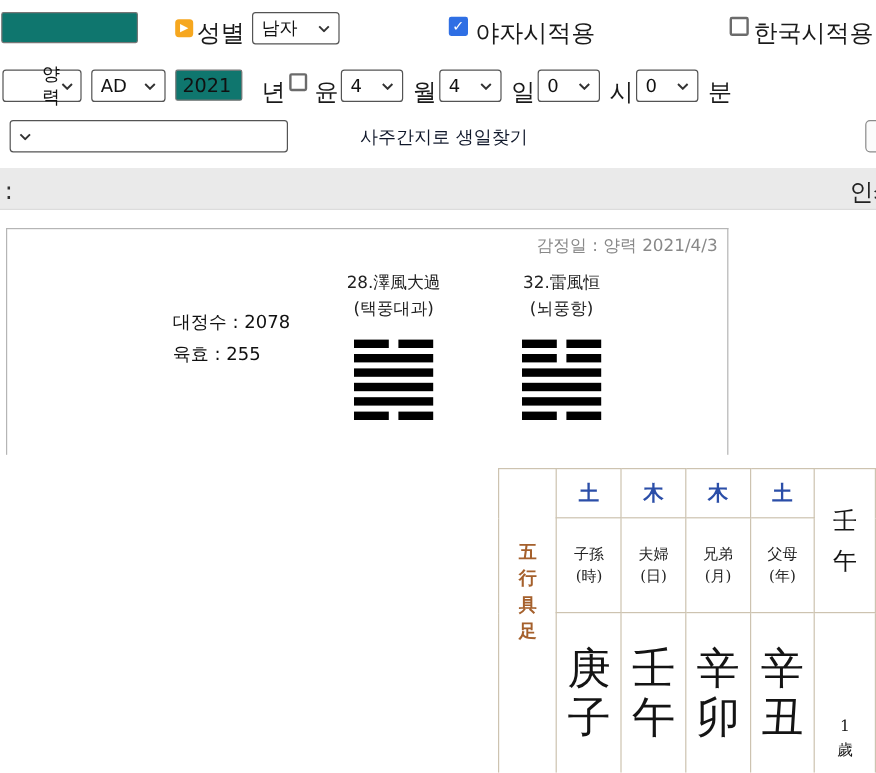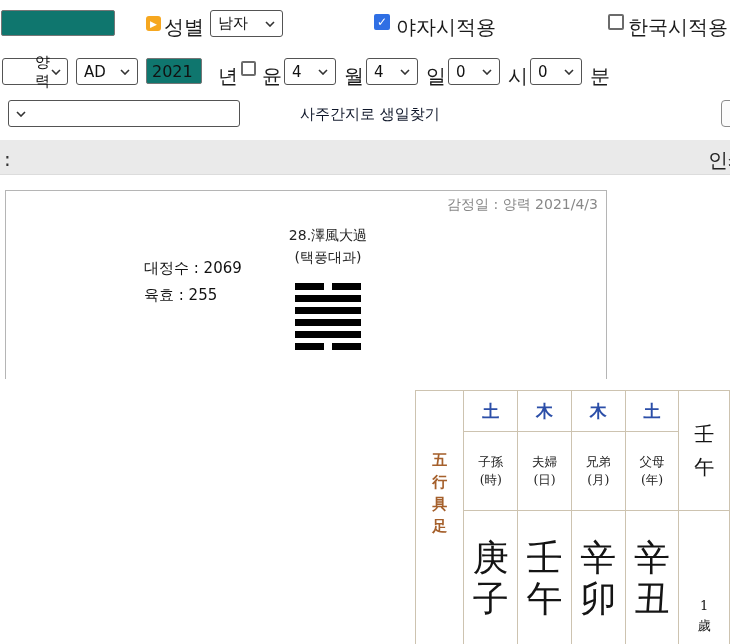--- a/index.html
+++ b/index.html
@@ -145,21 +145,21 @@
   <div class="link-blue" style="left:300px;top:105px;">사주간지로 생일찾기</div>
   <div class="cutoff-btn" style="left:721px;top:100px;"></div>
 
   <div class="toolbar">
     <div class="lbl" style="left:4px;top:7px;color:#333;">:</div>
     <div class="lbl" style="left:708px;top:7px;color:#222;">인쇄</div>
   </div>
 
   <div class="panel">
     <div class="assess">감정일 : 양력 2021/4/3</div>
-    <div class="numline" style="left:138px;top:68px;">대정수 : 2069</div>
+    <div class="numline" style="left:138px;top:68px;">대정수 : 2078</div>
     <div class="numline" style="left:138px;top:95px;">육효 : 255</div>
 
     <div class="hex" style="left:272px;top:36px;">
       <div class="hex-title">28.澤風大過</div>
       <div class="hex-sub">(택풍대과)</div>
       <div class="hex-lines"><div class="hex-line">
             <span class="seg"></span>
             <span class="seg"></span>
           </div><div class="hex-line">
             <span class="seg full"></span>
@@ -168,20 +168,40 @@
           </div><div class="hex-line">
             <span class="seg full"></span>
           </div><div class="hex-line">
             <span class="seg full"></span>
           </div><div class="hex-line">
             <span class="seg"></span>
             <span class="seg"></span>
           </div></div>
     </div>
 
+    <div class="hex" style="left:412px;top:36px;">
+      <div class="hex-title">32.雷風恒</div>
+      <div class="hex-sub">(뇌풍항)</div>
+      <div class="hex-lines"><div class="hex-line">
+            <span class="seg"></span>
+            <span class="seg"></span>
+          </div><div class="hex-line">
+            <span class="seg"></span>
+            <span class="seg"></span>
+          </div><div class="hex-line">
+            <span class="seg full"></span>
+          </div><div class="hex-line">
+            <span class="seg full"></span>
+          </div><div class="hex-line">
+            <span class="seg full"></span>
+          </div><div class="hex-line">
+            <span class="seg"></span>
+            <span class="seg"></span>
+          </div></div>
+    </div>
   </div>
 
   <table class="saju">
     <tbody>
         <tr class="r1">
       <td class="c0 side-cell" rowspan="3">
         <div>五</div>
         <div>行</div>
         <div>具</div>
         <div>足</div>

